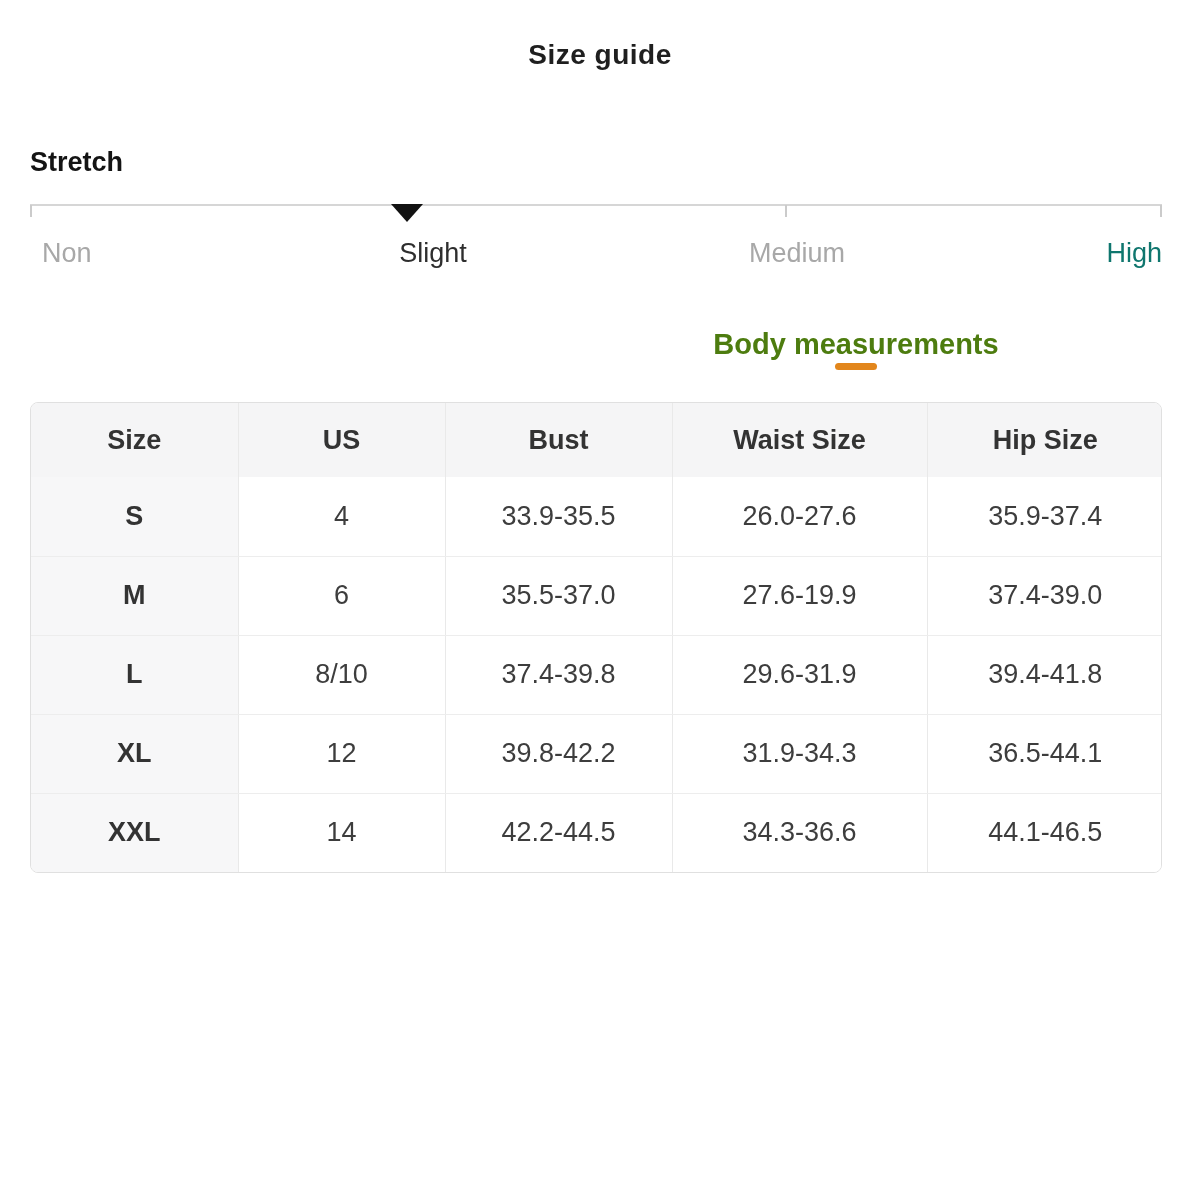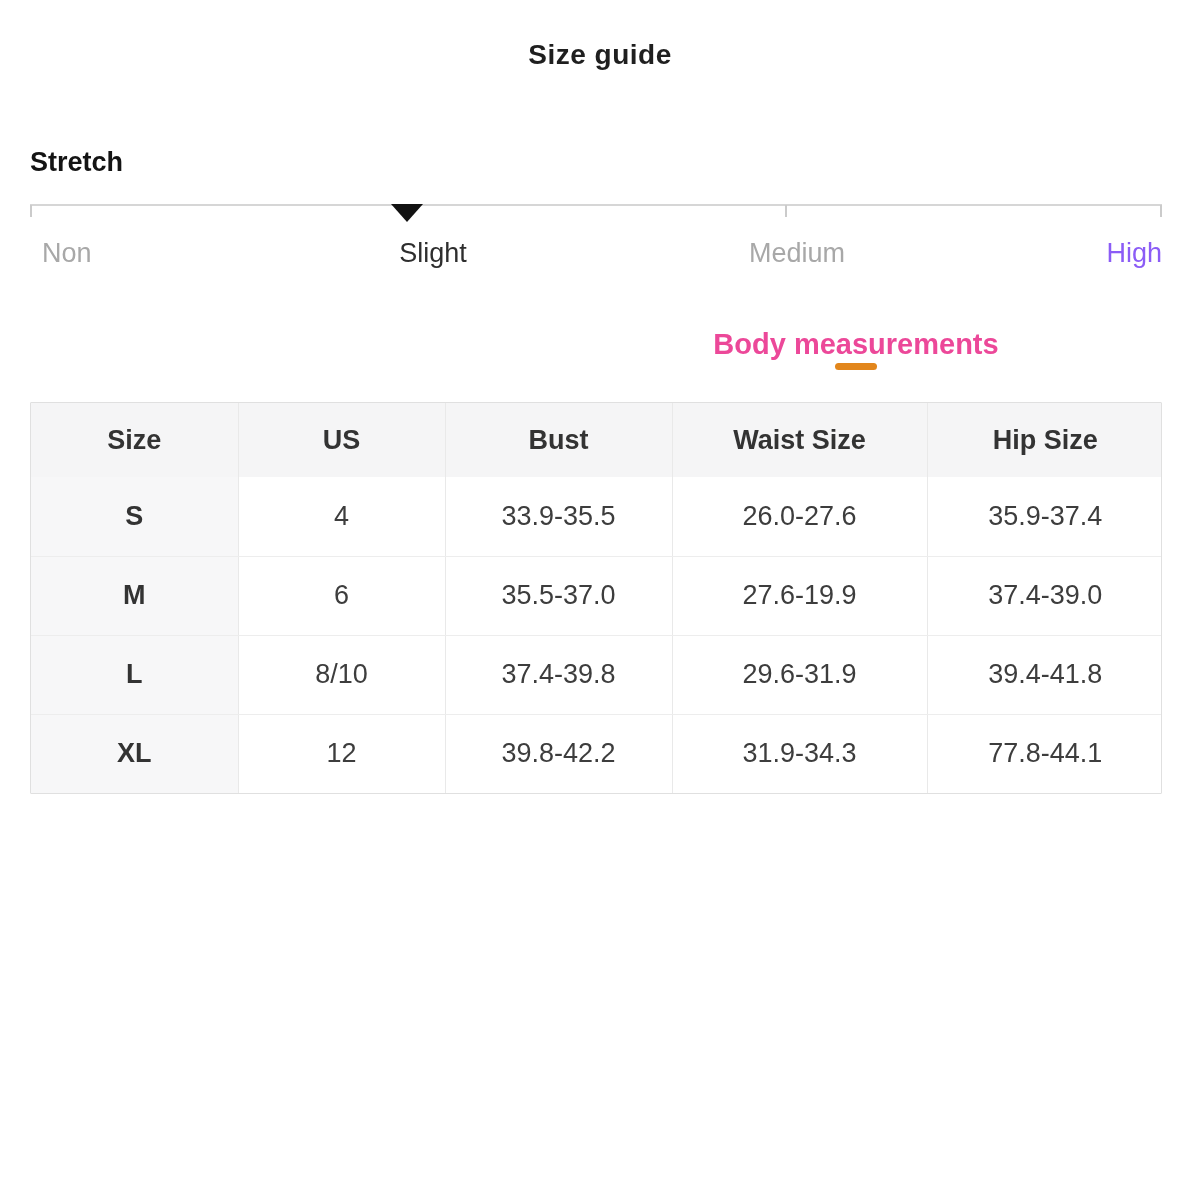--- a/index.html
+++ b/index.html
@@ -22,31 +22,31 @@
   .tick.t1 { left: 377px; }
   .tick.t2 { left: 755px; }
   .tick.t3 { right: 0; }
   .indicator { position: absolute; top: 0; left: 377px; transform: translateX(-50%);
     width: 0; height: 0; border-left: 16px solid transparent;
     border-right: 16px solid transparent; border-top: 18px solid #121212; }
   .opt { position: absolute; top: 34px; font-size: 27px; color: #a8a8a8; white-space: nowrap; margin-left: 12px; }
   .opt.o0 { left: 0; }
   .opt.o1 { left: 391px; transform: translateX(-50%); color: #2e2e2e; }
   .opt.o2 { left: 755px; transform: translateX(-50%); }
-  .opt.o3 { right: 0; color: #8b5cf6; }
+  .opt.o3 { right: 0; color: #0f766e; }
 
   
   .tab-active { position: absolute; top: 328px; left: 856px; transform: translateX(-50%);
-    font-size: 29px; font-weight: 600; color: #ec4899; white-space: nowrap; }
+    font-size: 29px; font-weight: 600; color: #4d7c0f; white-space: nowrap; }
   .tab-underline { position: absolute; top: 363px; left: 856px; transform: translateX(-50%);
     width: 42px; height: 7px; border-radius: 4px; background: #e2861c; }
 
   
   .table-wrap { position: absolute; left: 30px; top: 402px; width: 1132px;
-    border: 1px solid #e0e0e0; border-radius: 1px; overflow: hidden; background: #fff; }
+    border: 1px solid #e0e0e0; border-radius: 8px; overflow: hidden; background: #fff; }
   table { border-collapse: collapse; table-layout: fixed; width: 100%; }
   th, td { font-size: 27px; text-align: center; vertical-align: middle;
     border-right: 1px solid #e9e9e9; border-bottom: 1px solid #ededed; }
   th:last-child, td:last-child { border-right: none; }
   tr:last-child th, tr:last-child td { border-bottom: none; }
   thead th { height: 74px; background: #f5f5f6; color: #333333; font-weight: 700; }
   tbody tr { height: 79px; }
   tbody th { background: #f7f7f8; color: #333333; font-weight: 700; }
   tbody td { color: #3d3d3d; font-weight: 400; background: #ffffff; }
 
@@ -119,20 +119,27 @@
           <td>8/10</td>
           <td>37.4-39.8</td>
           <td>29.6-31.9</td>
           <td>39.4-41.8</td>
         </tr>
         <tr>
           <th>XL</th>
           <td>12</td>
           <td>39.8-42.2</td>
           <td>31.9-34.3</td>
-          <td>77.8-44.1</td>
+          <td>36.5-44.1</td>
+        </tr>
+        <tr>
+          <th>XXL</th>
+          <td>14</td>
+          <td>42.2-44.5</td>
+          <td>34.3-36.6</td>
+          <td>44.1-46.5</td>
         </tr>
       </tbody>
     </table>
   </div>
 
 
 </div>
 
 </body></html>

